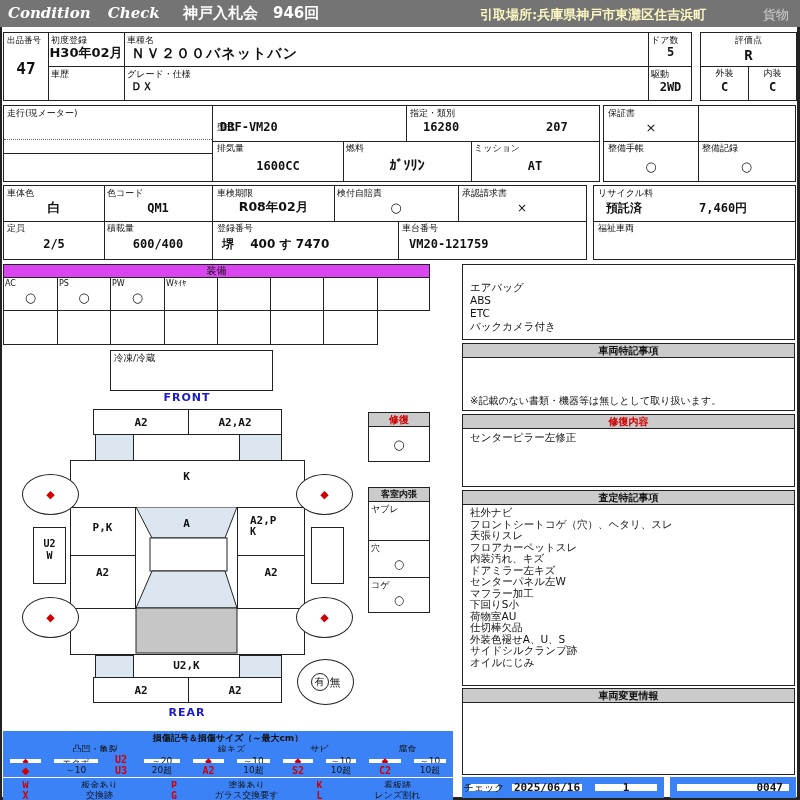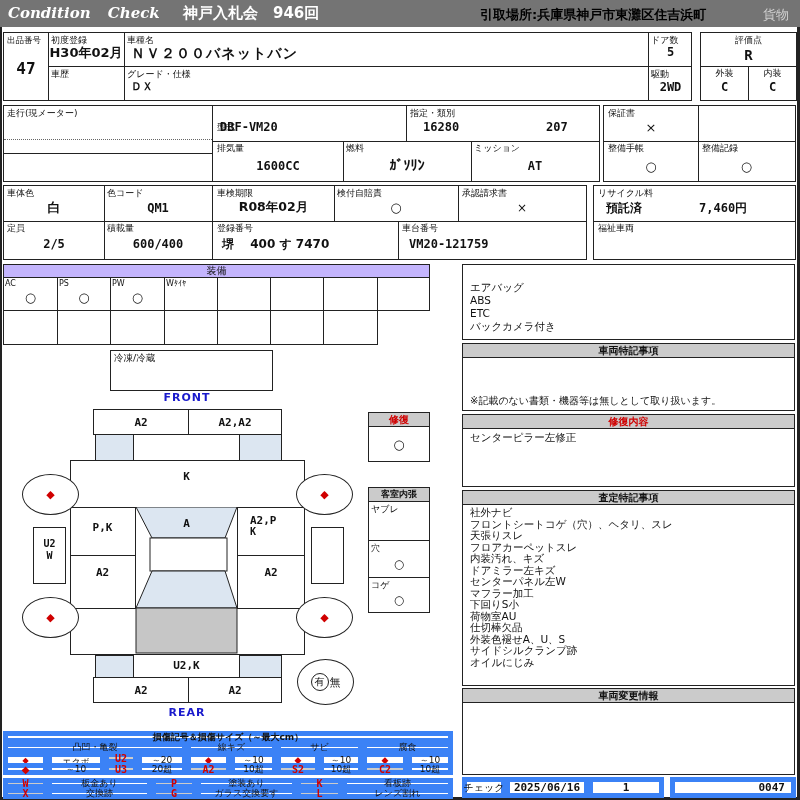--- a/index.html
+++ b/index.html
@@ -4,47 +4,47 @@
 <style>
   html,body{margin:0;padding:0;background:#fff}
   #page{position:relative;width:800px;height:800px;background:#fff;overflow:hidden;
         font-family:"DejaVu Sans",sans-serif;color:#111;}
   .b{position:absolute;border:1px solid #222;background:#fff;box-sizing:border-box}
   .t{position:absolute;white-space:nowrap}
   .c{display:flex;align-items:center;justify-content:center;text-align:center}
   .lbl{position:absolute;font-size:9px;color:#111;white-space:nowrap;line-height:10px}
   .vl,.hl{position:absolute;background:#222}
   .dotl{position:absolute;border-top:1px dotted #666;height:0}
-  .g{background:#c4b5fd}
+  .g{background:#d946ef}
   .rd{color:#d00000}
   .blu{color:#1a1acc}
   .mono{font-family:"DejaVu Sans Mono","DejaVu Sans",monospace}
   .blue{background:#dce6f1}
   .bold{font-weight:bold}
   .wheel{position:absolute;border:1px solid #222;border-radius:50%;background:#fff;
          display:flex;align-items:center;justify-content:center;box-sizing:border-box;color:#d00000;font-size:11px}
   .panel{position:absolute;border:1px solid #222;background:#fff;box-sizing:border-box}
   .phead{position:absolute;left:0;top:0;right:0;height:13px;background:#cbcbcb;border-bottom:1px solid #222;
          font-size:10px;line-height:13px;text-align:center;font-weight:bold}
   .pline{position:absolute;left:7px;font-size:10.5px;white-space:nowrap;line-height:11px}
-  .cell{position:absolute;border:5px solid #3b82f6;box-sizing:border-box;display:flex;align-items:center;justify-content:center;
+  .cell{position:absolute;border:7px solid #3b82f6;box-sizing:border-box;display:flex;align-items:center;justify-content:center;
         font-size:9px;white-space:nowrap;background:#fff}
   .code{background:#cbcbcb;color:#d00000;font-weight:bold;font-size:10px;font-family:"DejaVu Sans Mono",monospace}
   .topbar{position:absolute;left:0;top:0;width:800px;height:27px;background:#747474}
   svg{position:absolute}
 </style>
 </head>
 <body>
 
 <div id="page">
 
   <div class="topbar">
     <span class="t bold" style="left:8px;top:4px;font-size:15px;color:#fff;font-style:italic;font-family:'DejaVu Serif',serif;word-spacing:12px">Condition Check</span>
     <span class="t bold" style="left:183px;top:4px;font-size:15px;color:#fff">神戸入札会　946回</span>
-    <span class="t bold" style="left:480px;top:6px;font-size:13px;color:#000000">引取場所:兵庫県神戸市東灘区住吉浜町</span>
+    <span class="t bold" style="left:480px;top:6px;font-size:13px;color:#fef9c3">引取場所:兵庫県神戸市東灘区住吉浜町</span>
     <span class="t" style="left:763px;top:6px;font-size:13px;color:#cfcfcf">貨物</span>
   </div>
   <div class="vl" style="left:0;top:27px;width:2px;height:771px"></div>
   <div class="vl" style="left:797px;top:27px;width:3px;height:771px"></div>
   <div class="hl" style="left:0;top:797px;width:800px;height:3px"></div>
 
   <div class="b" style="left:3px;top:32px;width:689px;height:69px">
     <div class="vl" style="left:44px;top:0;width:1px;height:67px"></div>
     <div class="vl" style="left:120px;top:0;width:1px;height:67px"></div>
     <div class="vl" style="left:644px;top:0;width:1px;height:67px"></div>

